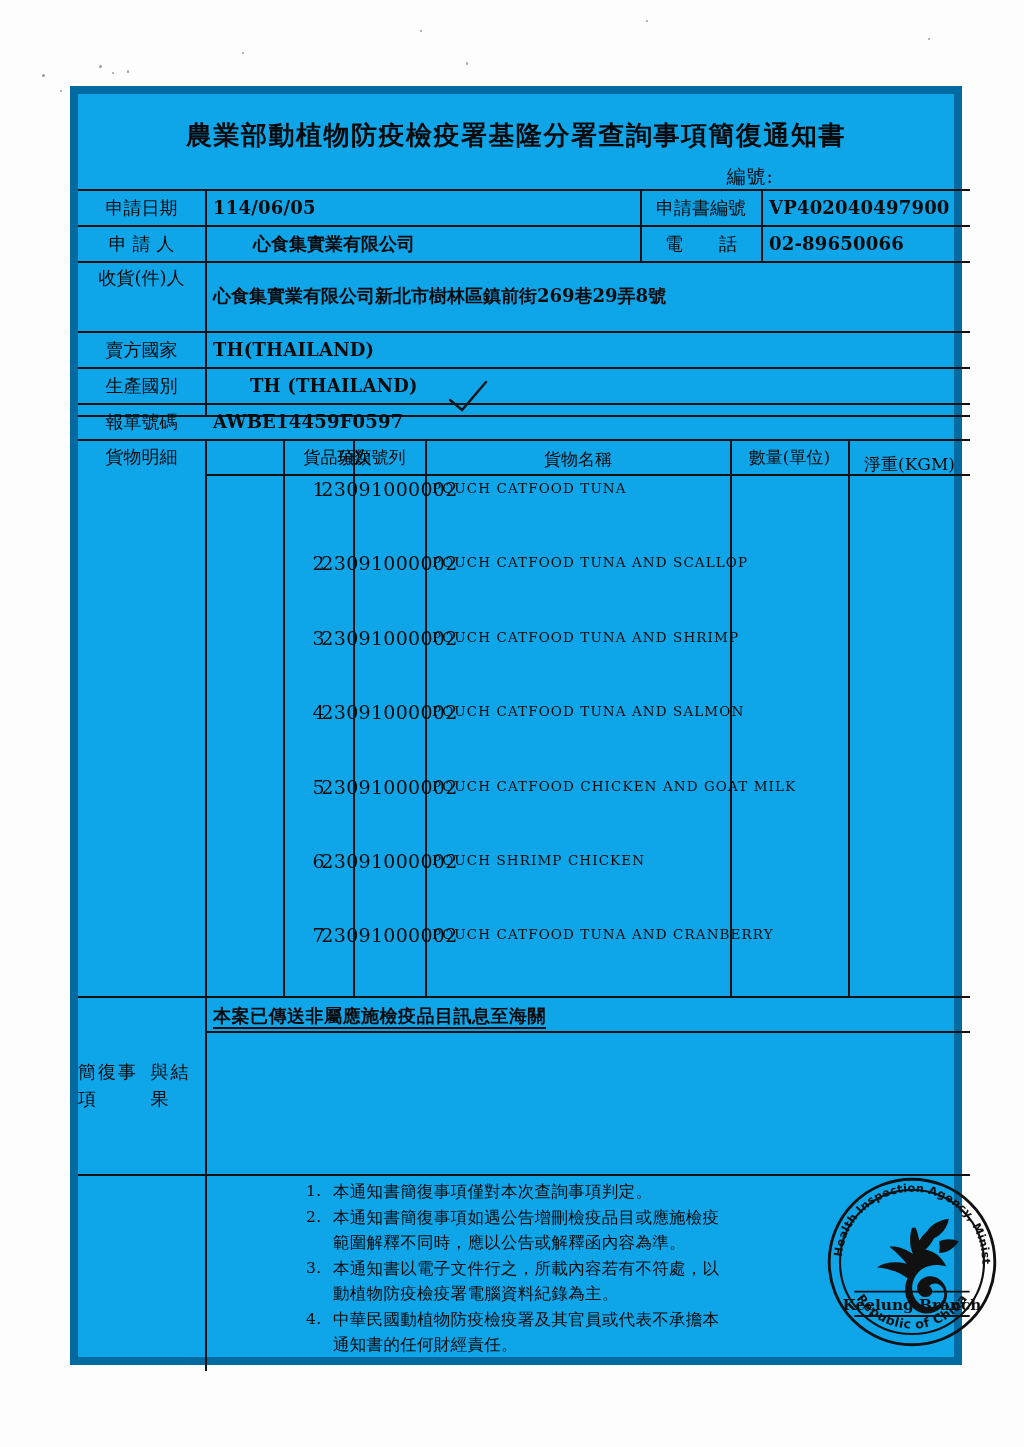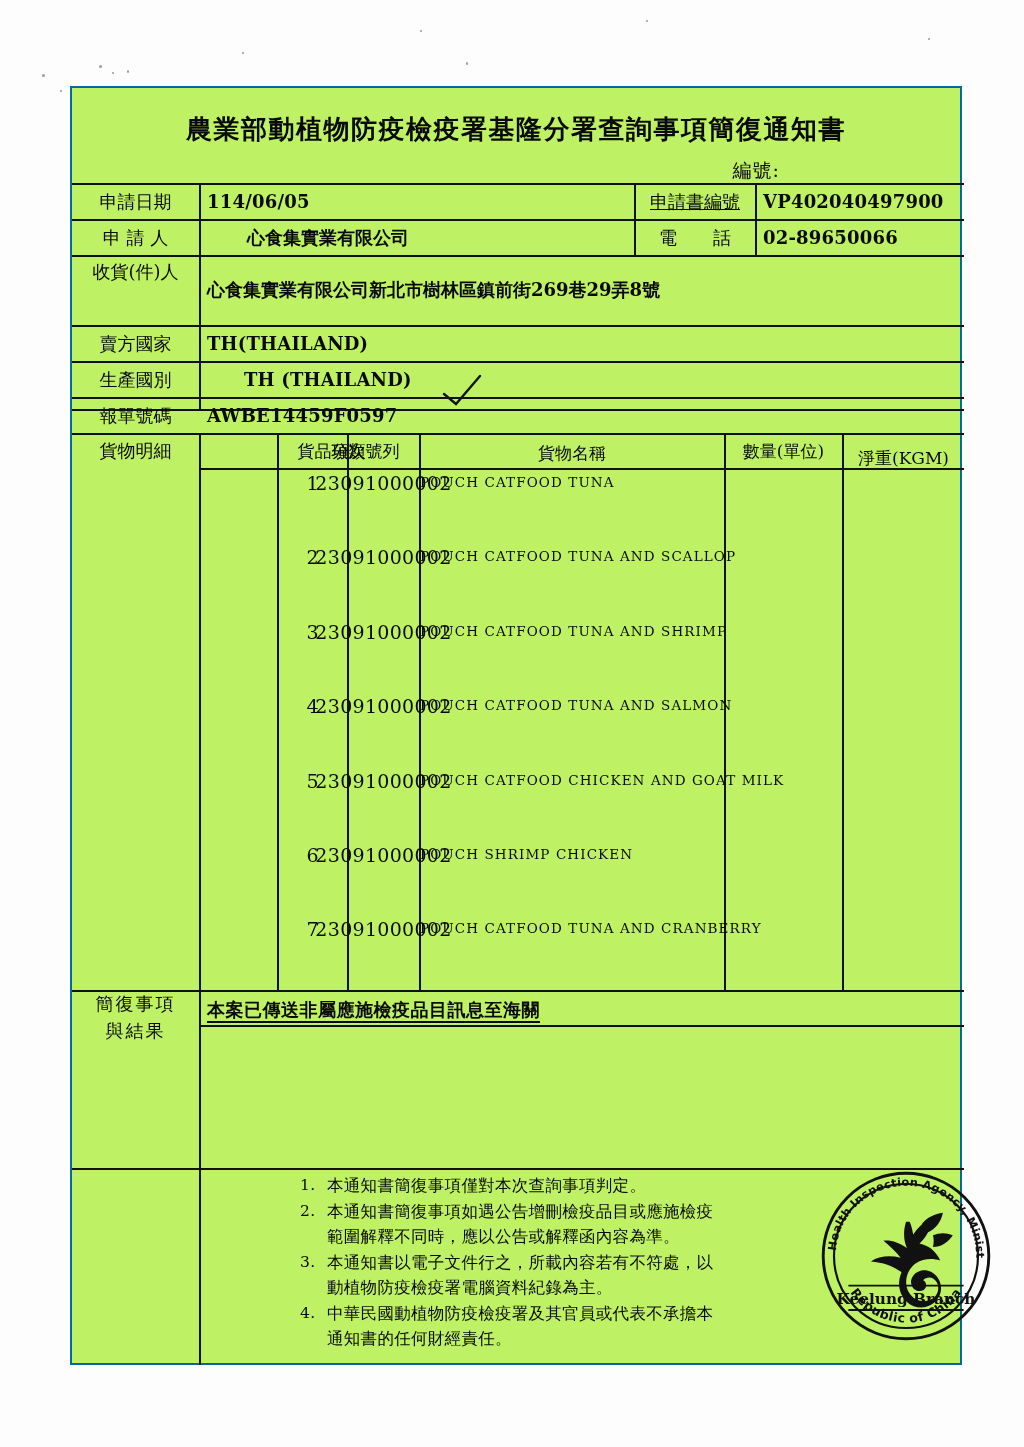--- a/index.html
+++ b/index.html
@@ -9,21 +9,21 @@
     color:#0a0a0a;
     -webkit-font-smoothing:none;
   }
   .page{position:absolute;inset:0;background:#fdfdfd;}
 
   
   .speck{position:absolute;background:#4a4a4a;border-radius:50%;opacity:.55;}
 
   .sheet{
     position:absolute;left:70px;top:86px;width:892px;height:1279px;
-    border:2px solid #0369a1;background:#bef264;box-sizing:border-box;
+    border:8px solid #0369a1;background:#0ea5e9;box-sizing:border-box;
   }
 
   
   .title-row{
     position:absolute;left:0;top:0;width:100%;height:82px;
     display:flex;align-items:center;justify-content:center;
     box-sizing:border-box;
   }
   .doc-title{
     font-size:26px;font-weight:bold;letter-spacing:1.5px;
@@ -57,33 +57,33 @@
   .lbl-top{align-items:flex-start;padding-top:4px;}
 
   
   .gh{
     align-items:center;justify-content:center;font-size:17px;white-space:nowrap;
   }
   .gnum{align-items:flex-start;justify-content:center;font-size:19px;padding-top:3px;}
   .gcode{align-items:flex-start;justify-content:center;font-size:19px;padding-top:3px;letter-spacing:.3px;}
   .gname{
     align-items:flex-start;justify-content:flex-start;font-size:13.5px;
-    padding-top:5px;letter-spacing:1.1px;white-space:nowrap;
+    padding-left:6px;padding-top:5px;letter-spacing:1.1px;white-space:nowrap;
     font-family:"DejaVu Serif","Liberation Serif",serif;
   }
 
   
   .result-note{
     position:absolute;font-size:18px;font-weight:bold;letter-spacing:.5px;
     text-decoration:underline;text-underline-offset:5px;
     text-decoration-thickness:2px;
     white-space:nowrap;
   }
   .vlabel{
-    position:absolute;display:flex;flex-direction:column;
+    position:absolute;display:flex;flex-direction:row;
     align-items:center;
     font-size:18px;line-height:1.5;letter-spacing:2px;
   }
 
   
   .notes{position:absolute;left:228px;top:1085px;width:470px;}
   .note{
     display:flex;font-size:16.5px;line-height:1.52;margin-bottom:1px;
     letter-spacing:.3px;
   }
@@ -131,21 +131,21 @@
     <div class="hline" style="left:0;top:273px;width:892px;"></div>
     <div class="hline" style="left:0;top:309px;width:892px;"></div>
     <div class="hline" style="left:0;top:321px;width:892px;"></div>
 
     <div class="vline" style="left:127px;top:95px;height:226px;"></div>
     <div class="vline" style="left:562px;top:95px;height:72px;"></div>
     <div class="vline" style="left:683px;top:95px;height:72px;"></div>
 
     <div class="cell lbl" style="left:0;top:96px;width:127px;height:35px;">申請日期</div>
     <div class="cell val val-mono" style="left:128px;top:96px;width:434px;height:35px;">114/06/05</div>
-    <div class="cell lbl" style="left:563px;top:96px;width:120px;height:35px;text-decoration:underline;">申請書編號</div>
+    <div class="cell lbl" style="left:563px;top:96px;width:120px;height:35px;">申請書編號</div>
     <div class="cell val val-mono" style="left:684px;top:96px;width:208px;height:35px;">VP402040497900</div>
 
     <div class="cell lbl" style="left:0;top:132px;width:127px;height:35px;">申 請 人</div>
     <div class="cell val" style="left:128px;top:132px;width:434px;height:35px;margin-left:40px;">心食集實業有限公司</div>
     <div class="cell lbl" style="left:563px;top:132px;width:120px;height:35px;">電　　話</div>
     <div class="cell val val-mono" style="left:684px;top:132px;width:208px;height:35px;">02-89650066</div>
 
     <div class="cell lbl lbl-top" style="left:0;top:168px;width:127px;height:36px;">收貨(件)人</div>
     <div class="cell val" style="left:128px;top:182px;width:764px;height:40px;">心食集實業有限公司新北市樹林區鎮前街269巷29弄8號</div>
 

